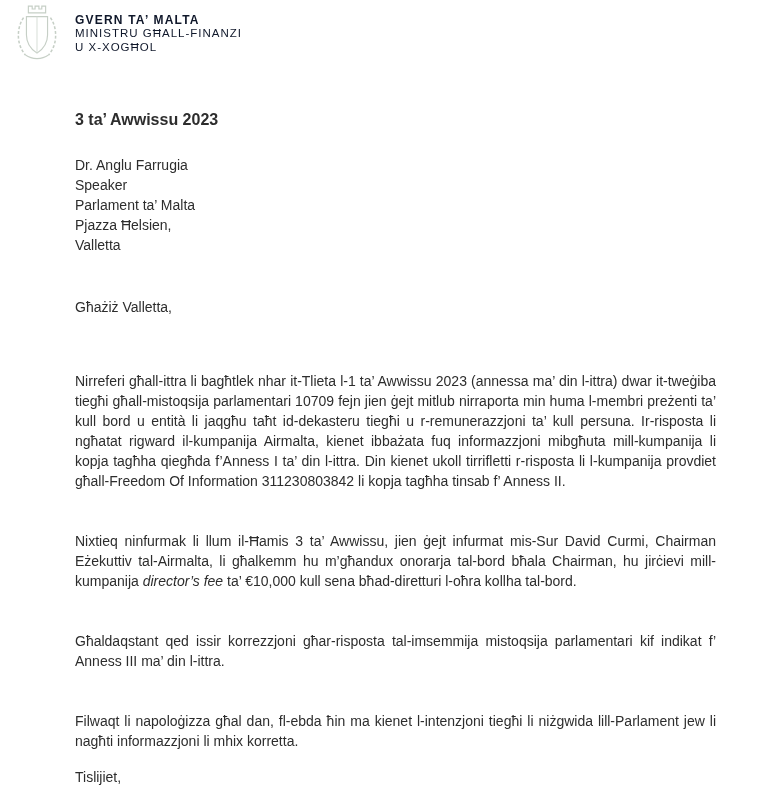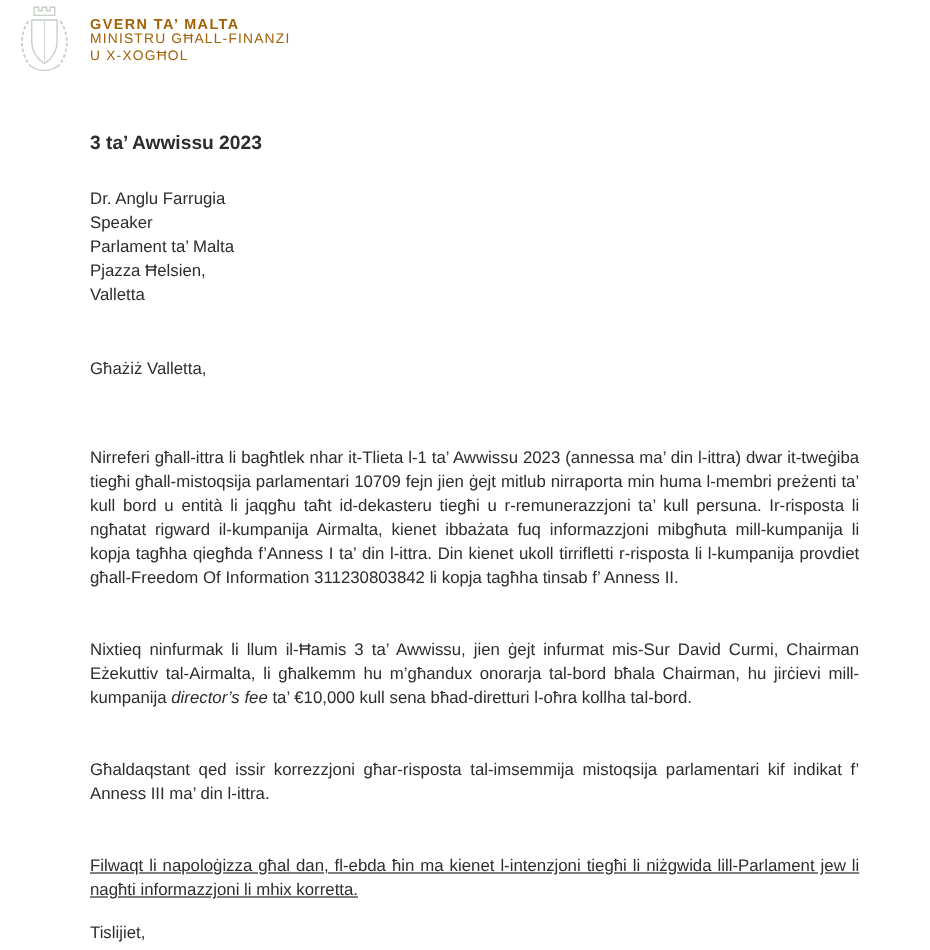--- a/index.html
+++ b/index.html
@@ -8,21 +8,21 @@
     width: 775px; height: 792px;
     font-family: "Liberation Sans", sans-serif;
     color: #2d2d2d;
     position: relative;
     overflow: hidden;
   }
   .page { position: absolute; inset: 0; background: #ffffff; }
 
   
   .letterhead-crest { position: absolute; left: 13px; top: 2px; }
-  .letterhead-text { position: absolute; left: 75px; top: 13px; color: #a16207; }
+  .letterhead-text { position: absolute; left: 75px; top: 13px; color: #0f172a; }
   .org-name {
     font-size: 12px; font-weight: bold; letter-spacing: 1.2px;
     line-height: 14px; text-transform: uppercase;
   }
   .ministry-line {
     font-size: 11.5px; font-weight: 500; letter-spacing: 1px;
     line-height: 13.5px; text-transform: uppercase;
   }
 
   
@@ -31,21 +31,21 @@
   .salutation { position: absolute; left: 75px; top: 297px; font-size: 14px; line-height: 20px; }
 
   .letter-body {
     position: absolute; left: 75px; top: 331px; width: 641px;
     font-size: 14px; line-height: 20px;
   }
   .letter-body p { text-align: justify; margin-top: 40px; }
   .para-1 { margin-bottom: 13px; }
   .para-2 { margin-bottom: 14px; }
   .para-3 { margin-bottom: 20px; }
-  .para-4 { margin-bottom: 16px; text-decoration: underline; }
+  .para-4 { margin-bottom: 16px; }
   .closing { margin-bottom: 0; }
 
   .signature-svg { display: block; margin: 2px 0 0 -16px; }
   .signer-block { margin-top: -4px; font-size: 14px; line-height: 21px; }
 
   em { font-style: italic; }
 </style>
 </head>
 <body>
 

